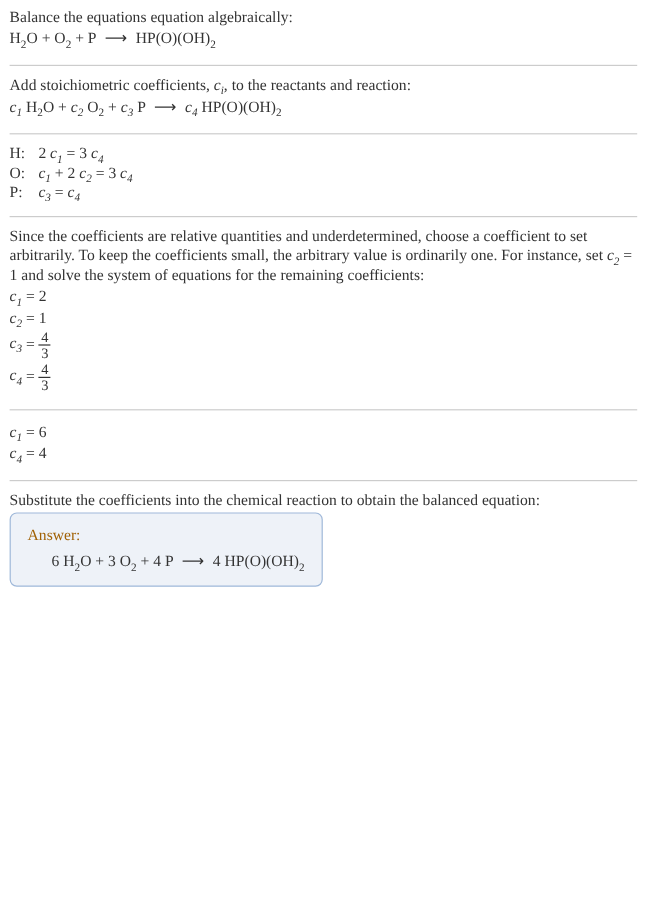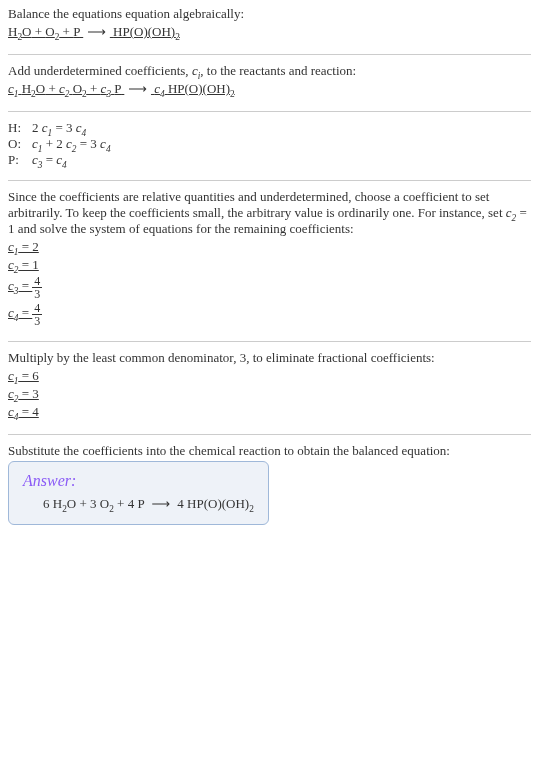--- a/index.html
+++ b/index.html
@@ -15,21 +15,20 @@
     padding: 4px 0 8px 0;
   }
   hr {
     border: none;
     border-top: 1px solid #ccc;
     margin: 4px 0;
   }
   .eq-line {
     margin: 2px 0;
     white-space: nowrap;
-    text-decoration: underline;
   }
   .eq-table {
     border-collapse: collapse;
   }
   .eq-table td {
     padding: 0 4px 0 0;
     vertical-align: baseline;
     white-space: nowrap;
   }
   .eq-table td.atom {
@@ -62,24 +61,23 @@
   }
   .answer-box {
     border: 1px solid #9fb8d9;
     background: #eef2f8;
     border-radius: 6px;
     padding: 10px 14px 12px 14px;
     display: inline-block;
     margin-top: 2px;
   }
   .answer-label {
-    font-size: 16px;
-    color: #8b5cf6;
+    font-size: 13px;
+    color: #a16207;
     margin-bottom: 6px;
-    font-style: italic;
   }
   .answer-eq {
     padding-left: 20px;
     white-space: nowrap;
   }
 </style>
 </head>
 <body>
 
 <div class="section">
@@ -87,21 +85,21 @@
   <div class="eq-line">
     <span><span>H</span><sub>2</sub><span>O</span></span><span> + </span><span><span>O</span><sub>2</sub></span><span> + </span><span>P</span>
     <span class="arrow">⟶</span>
     <span><span>HP(O)(OH)</span><sub>2</sub></span>
   </div>
 </div>
 <hr>
 
 <div class="section">
   <div>
-    <span>Add underdetermined coefficients, </span><i><span>c</span><sub>i</sub></i><span>, to the reactants and reaction:</span>
+    <span>Add stoichiometric coefficients, </span><i><span>c</span><sub>i</sub></i><span>, to the reactants and reaction:</span>
   </div>
   <div class="eq-line">
     <i><span>c</span><sub>1</sub></i> <span><span>H</span><sub>2</sub><span>O</span></span><span> + </span><i><span>c</span><sub>2</sub></i> <span><span>O</span><sub>2</sub></span><span> + </span><i><span>c</span><sub>3</sub></i> <span>P</span>
     <span class="arrow">⟶</span>
     <i><span>c</span><sub>4</sub></i> <span><span>HP(O)(OH)</span><sub>2</sub></span>
   </div>
 </div>
 <hr>
 
 <div class="section">
@@ -129,23 +127,21 @@
     <span>Since the coefficients are relative quantities and underdetermined, choose a coefficient to set arbitrarily. To keep the coefficients small, the arbitrary value is ordinarily one. For instance, set </span><i><span>c</span><sub>2</sub></i><span> = 1 and solve the system of equations for the remaining coefficients:</span>
   </div>
   <div class="eq-line"><i><span>c</span><sub>1</sub></i><span> = 2</span></div>
   <div class="eq-line"><i><span>c</span><sub>2</sub></i><span> = 1</span></div>
   <div class="eq-line"><i><span>c</span><sub>3</sub></i><span> = </span><span class="frac"><span class="num">4</span><span class="den">3</span></span></div>
   <div class="eq-line"><i><span>c</span><sub>4</sub></i><span> = </span><span class="frac"><span class="num">4</span><span class="den">3</span></span></div>
 </div>
 <hr>
 
 <div class="section">
-  <div>Multiply by the least common denominator, 3, to eliminate fractional coefficients:</div>
   <div class="eq-line"><i><span>c</span><sub>1</sub></i><span> = 6</span></div>
-  <div class="eq-line"><i><span>c</span><sub>2</sub></i><span> = 3</span></div>
   <div class="eq-line"><i><span>c</span><sub>4</sub></i><span> = 4</span></div>
 </div>
 <hr>
 
 <div class="section">
   <div>Substitute the coefficients into the chemical reaction to obtain the balanced equation:</div>
   <div class="answer-box">
     <div class="answer-label">Answer:</div>
     <div class="answer-eq">
       <span>6</span> <span><span>H</span><sub>2</sub><span>O</span></span><span> + </span><span>3</span> <span><span>O</span><sub>2</sub></span><span> + </span><span>4</span> <span>P</span>

